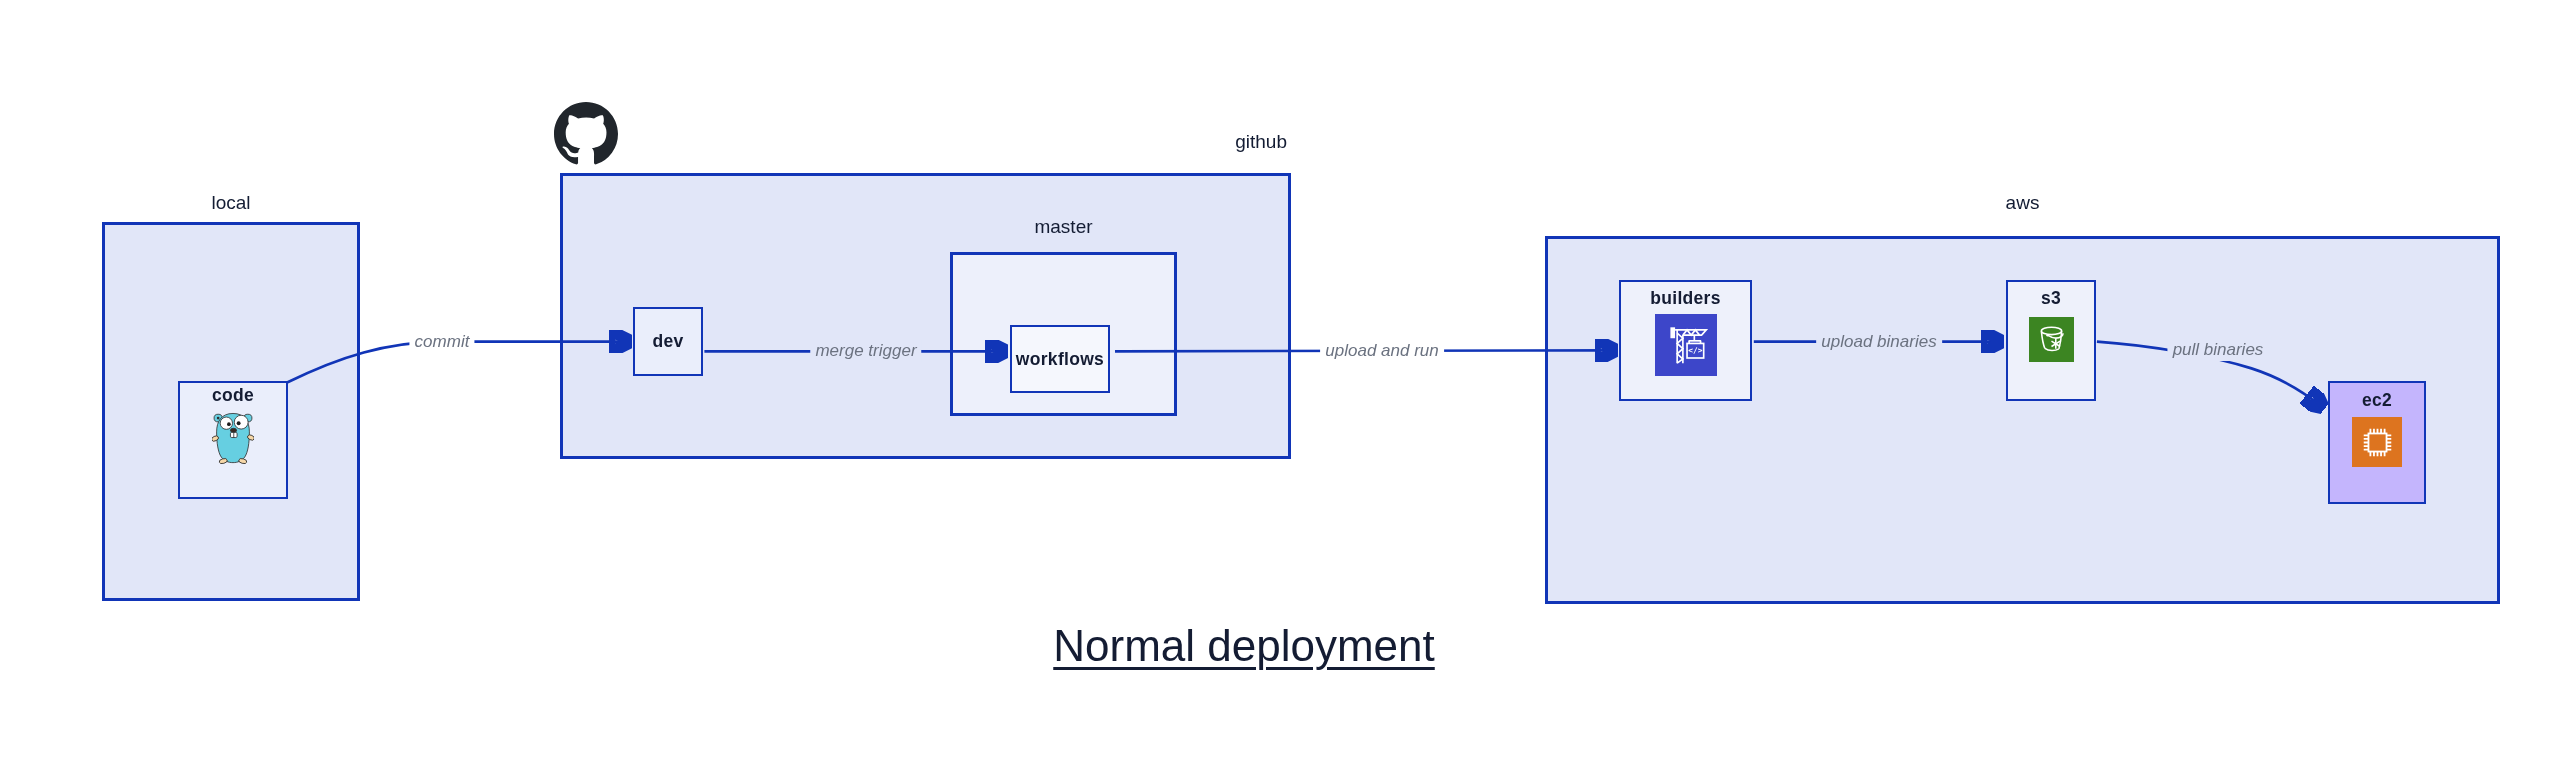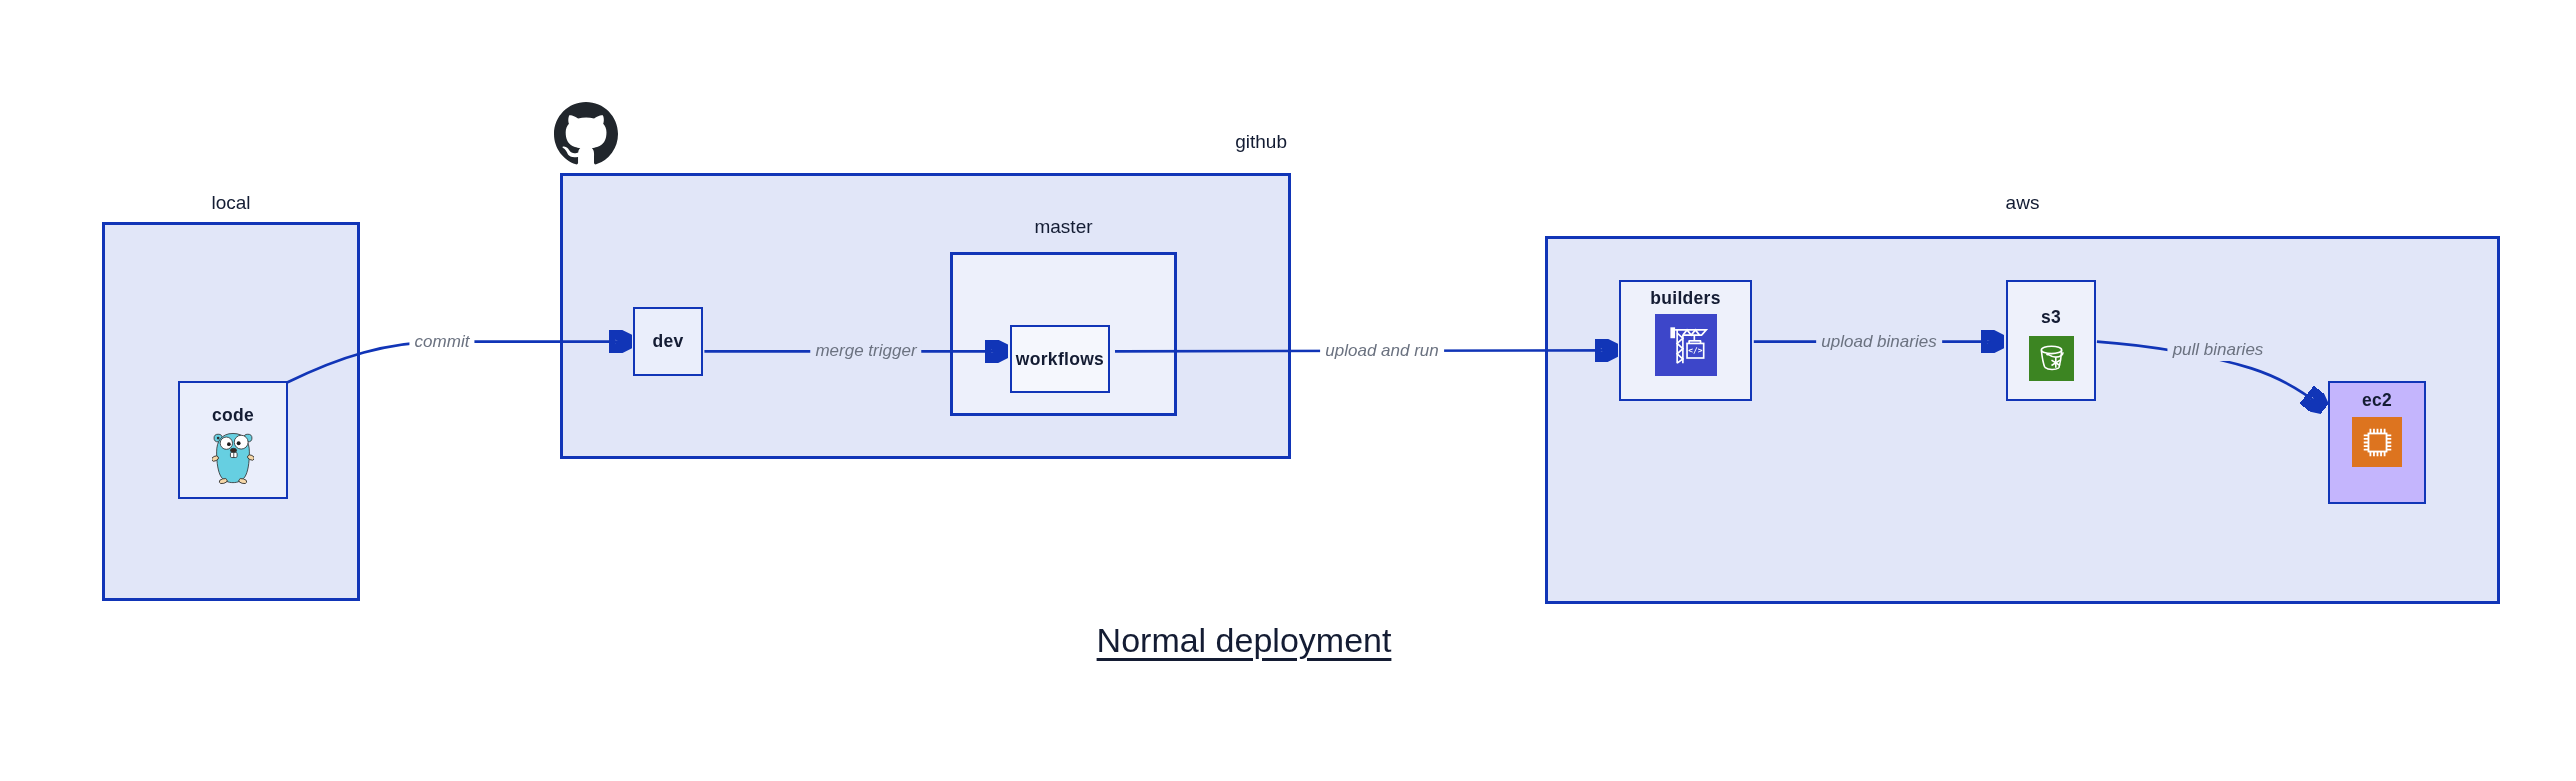--- a/index.html
+++ b/index.html
@@ -59,39 +59,39 @@
     padding:1px 5.2px;
     white-space:nowrap;
     z-index:6;
   }
   .bg-white{background:#ffffff;}
   .bg-lav{background:#e1e6f8;}
   .diagram-title{
     position:absolute;
     left:1244px;top:621px;
     transform:translateX(-50%);
-    font-size:34px;
+    font-size:44px;
     color:#141c33;
     text-decoration:underline;
     text-decoration-thickness:2.6px;
     text-underline-offset:6.2px;
     z-index:2;
     white-space:nowrap;
   }
   .logo{position:absolute;z-index:2;}
 </style>
 </head>
 <body>
 
 <div class="canvas">
 
   <div class="group-label" style="left:102px;top:192px;width:258px;text-align:center;">local</div>
   <div class="group-box" style="left:102px;top:222px;width:258px;height:379px;"></div>
 
-  <div class="node" style="left:178px;top:381px;width:110px;height:118px;background:#eaeefb;padding-top:22px;">
+  <div class="node" style="left:178px;top:381px;width:110px;height:118px;background:#eaeefb;padding-top:2px;">
     <div class="node-label">code</div>
     <svg class="logo" style="position:static;margin-top:3.1px;" width="42" height="55" viewBox="0 0 82 106">
       <g stroke="#2f2f2f" stroke-width="1.6">
         <ellipse cx="12" cy="17" rx="8" ry="7.5" fill="#66cfe1"></ellipse>
         <ellipse cx="70" cy="17" rx="8" ry="7.5" fill="#66cfe1"></ellipse>
         <circle cx="12" cy="17" r="2.6" fill="#2f2f2f" stroke="none"></circle>
         <path d="M41 8 C18 8 9 24 9 44 C9 66 12 84 18 93 C24 101 32 104 41 104 C50 104 58 101 64 93 C70 84 73 66 73 44 C73 24 64 8 41 8 Z" fill="#66cfe1"></path>
         <ellipse cx="6" cy="57" rx="7" ry="4.5" fill="#f6d7a7" transform="rotate(-25 6 57)"></ellipse>
         <ellipse cx="76" cy="55" rx="7" ry="4.5" fill="#f6d7a7" transform="rotate(25 76 55)"></ellipse>
         <ellipse cx="22" cy="101" rx="8" ry="4.5" fill="#f6d7a7" transform="rotate(-15 22 101)"></ellipse>
@@ -141,21 +141,21 @@
           <path d="M66 31 V42"></path>
           <path d="M55 42 H79"></path>
           <path d="M56 42 V47 M78 42 V47"></path>
           <rect x="52" y="47" width="32" height="28"></rect>
         </g>
         <text x="68" y="66" font-size="15" font-weight="bold" fill="#ffffff" text-anchor="middle" font-family="DejaVu Sans Mono, monospace">&lt;/&gt;</text>
       </svg>
     </div>
   </div>
 
-  <div class="node" style="left:2006px;top:280px;width:90px;height:121px;background:#eef1fb;padding-top:6.2px;justify-content:center;">
+  <div class="node" style="left:2006px;top:280px;width:90px;height:121px;background:#eef1fb;padding-top:6.2px;">
     <div class="node-label">s3</div>
     <div class="aws-icon" style="width:45px;height:45px;background:#3c8522;margin-top:8.2px;">
       <svg width="39" height="39" viewBox="0 0 100 100">
         <g stroke="#ffffff" stroke-width="4" fill="none">
           <ellipse cx="50" cy="28" rx="26" ry="9.5"></ellipse>
           <path d="M24 29 C26 48 29 63 33 73"></path>
           <path d="M76 29 C75 46 73 60 69 74"></path>
           <path d="M33 73 C43 80 59 80 69 74"></path>
           <path d="M40 39 C52 47 65 49 76 42 C79 40 80 37 79 34"></path>
           <circle cx="40" cy="39" r="3.4" fill="#ffffff" stroke="none"></circle>

